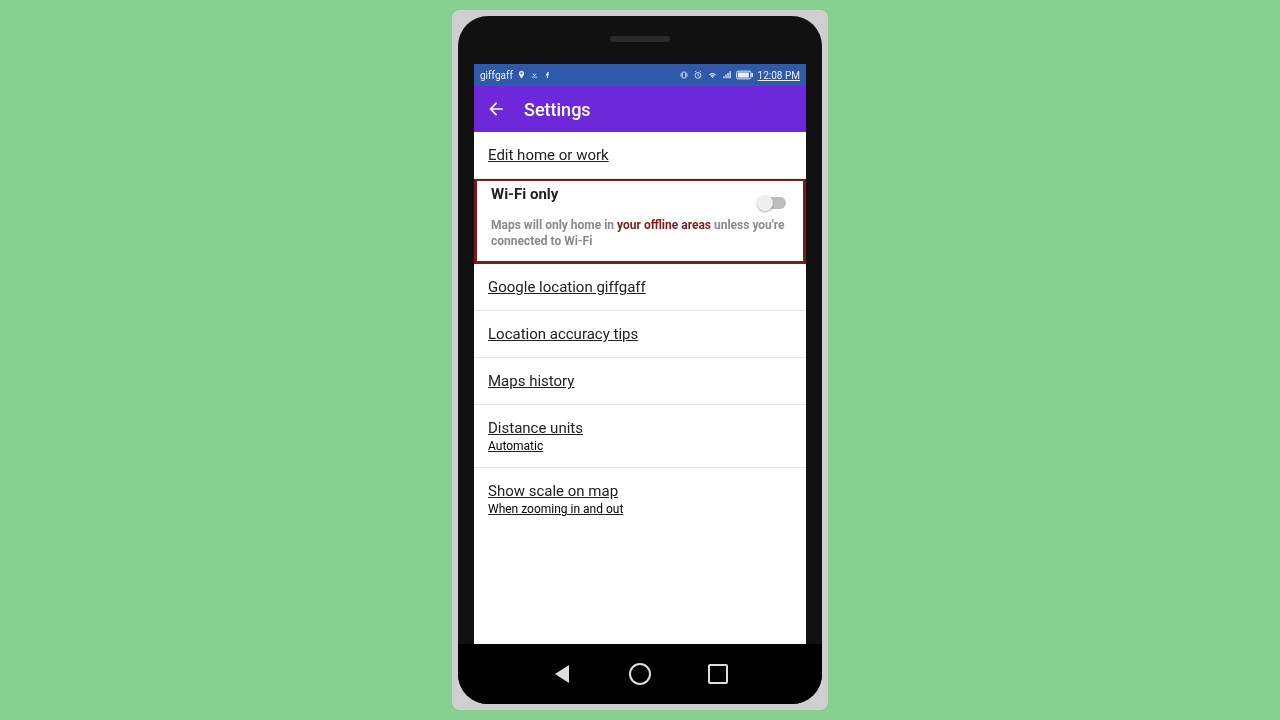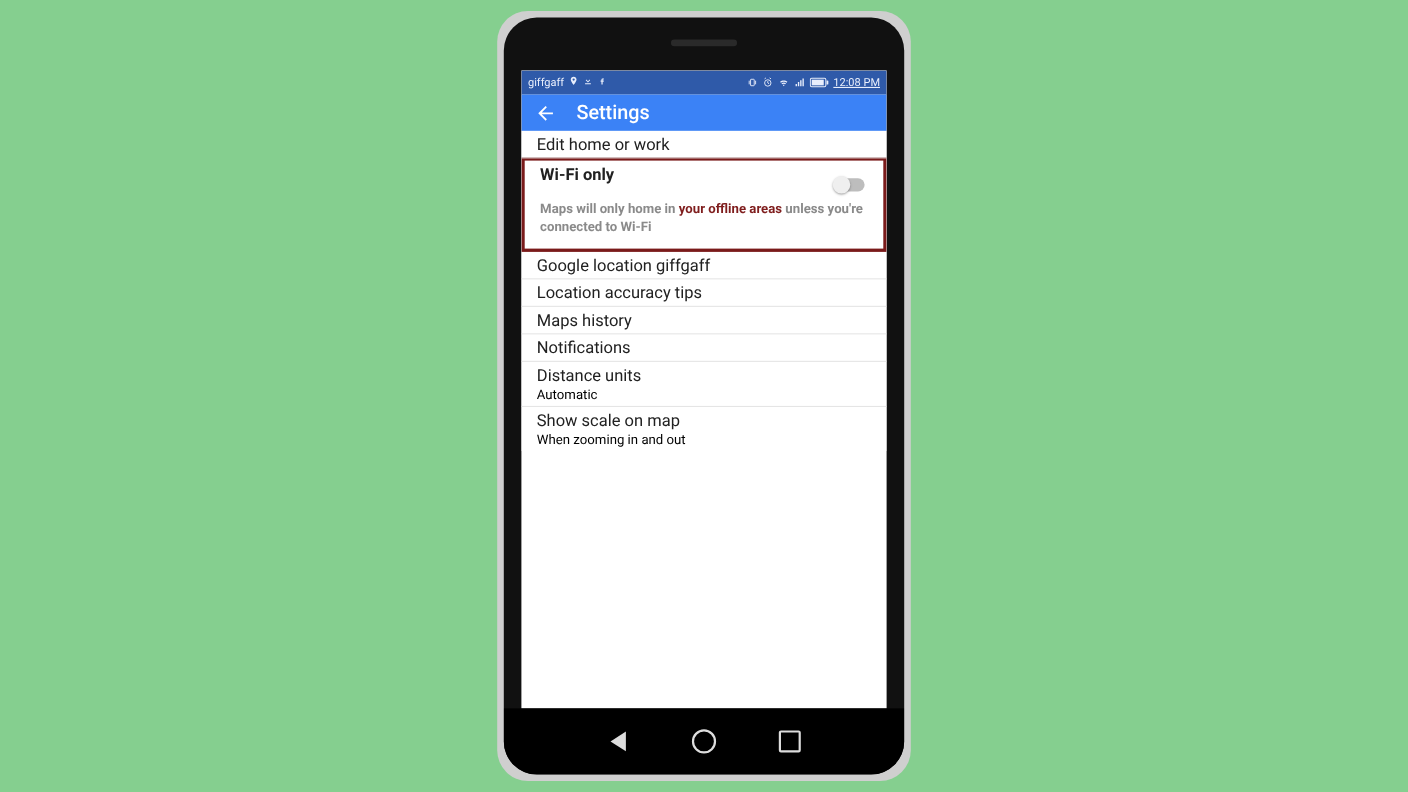--- a/index.html
+++ b/index.html
@@ -1,28 +1,28 @@
 <!DOCTYPE html>
 <html><head>
 <meta charset="utf-8">
 <style>
   html,body{margin:0;padding:0;width:1280px;height:720px;overflow:hidden;font-family:Roboto,"Helvetica Neue",Arial,sans-serif;}
   .stage{width:1280px;height:720px;background:#85cf8f;position:relative;}
-  .phone{position:absolute;left:50%;top:50%;transform:translate(-50%,-50%);width:376px;height:700px;background:#cfcfcf;border-radius:28px;padding:6px;box-sizing:border-box;}
+  .phone{position:absolute;left:50%;top:50%;transform:translate(-50%,-50%);width:376px;height:700px;background:#cfcfcf;border-radius:8px;padding:6px;box-sizing:border-box;}
   .phone-inner{width:100%;height:100%;background:#111;border-radius:30px;position:relative;overflow:hidden;}
   .speaker{position:absolute;top:20px;left:50%;transform:translateX(-50%);width:60px;height:6px;background:#2a2a2a;border-radius:3px;}
   .screen{position:absolute;top:48px;left:16px;right:16px;bottom:60px;background:#fff;overflow:hidden;}
   .statusbar{height:22px;background:#2f5aa9;color:#e8eefc;font-size:10px;display:flex;align-items:center;justify-content:space-between;padding:0 6px;}
   .status-left,.status-right{display:flex;align-items:center;gap:4px;}
   .status-right span{display:inline-flex;align-items:center;text-decoration:underline;}
-  .appbar{height:33px;background:#3b82f6;color:#fff;display:flex;align-items:center;padding:0 12px;gap:18px;}
+  .appbar{height:46px;background:#6d28d9;color:#fff;display:flex;align-items:center;padding:0 12px;gap:18px;}
   .appbar .title{font-size:18px;font-weight:500;}
   .back-arrow svg{display:block;}
   .list{background:#fff;}
-  .row{padding:3px 14px;border-bottom:1px solid #e5e5e5;font-size:15px;color:#212121;position:relative;}
+  .row{padding:14px 14px;border-bottom:1px solid #e5e5e5;font-size:15px;color:#212121;position:relative;text-decoration:underline;}
   .row.last{border-bottom:none;}
   .row .sub{font-size:12px;color:#000000;margin-top:2px;}
   .highlight-box{border:3px solid #7a1a1a;margin:-1px 0 0 0;}
   .wifi-row{padding:4px 14px 12px 14px;position:relative;font-weight:bold;}
   .wifi-title{font-size:15px;color:#212121;}
   .wifi-desc{font-size:12px;color:#8a8a8a;margin-top:14px;line-height:1.35;}
   .wifi-desc a{color:#7f1d1d;text-decoration:none;}
   .toggle{position:absolute;right:14px;top:14px;width:32px;height:16px;}
   .toggle-track{width:26px;height:12px;background:#bdbdbd;border-radius:8px;position:absolute;top:2px;left:3px;}
   .toggle-thumb{width:16px;height:16px;background:#efefef;border-radius:50%;position:absolute;top:0;left:0;box-shadow:0 1px 2px rgba(0,0,0,.35);}
@@ -130,23 +130,20 @@
           </div>
 
           <div class="row">
             <span>Location accuracy tips</span>
           </div>
 
           <div class="row">
             <span>Maps history</span>
           </div>
 
-          <div class="row">
-            <span>Notifications</span>
-          </div>
 
           <div class="row">
             <div>Distance units</div>
             <div class="sub">Automatic</div>
           </div>
 
           <div class="row last">
             <div>Show scale on map</div>
             <div class="sub">When zooming in and out</div>
           </div>

